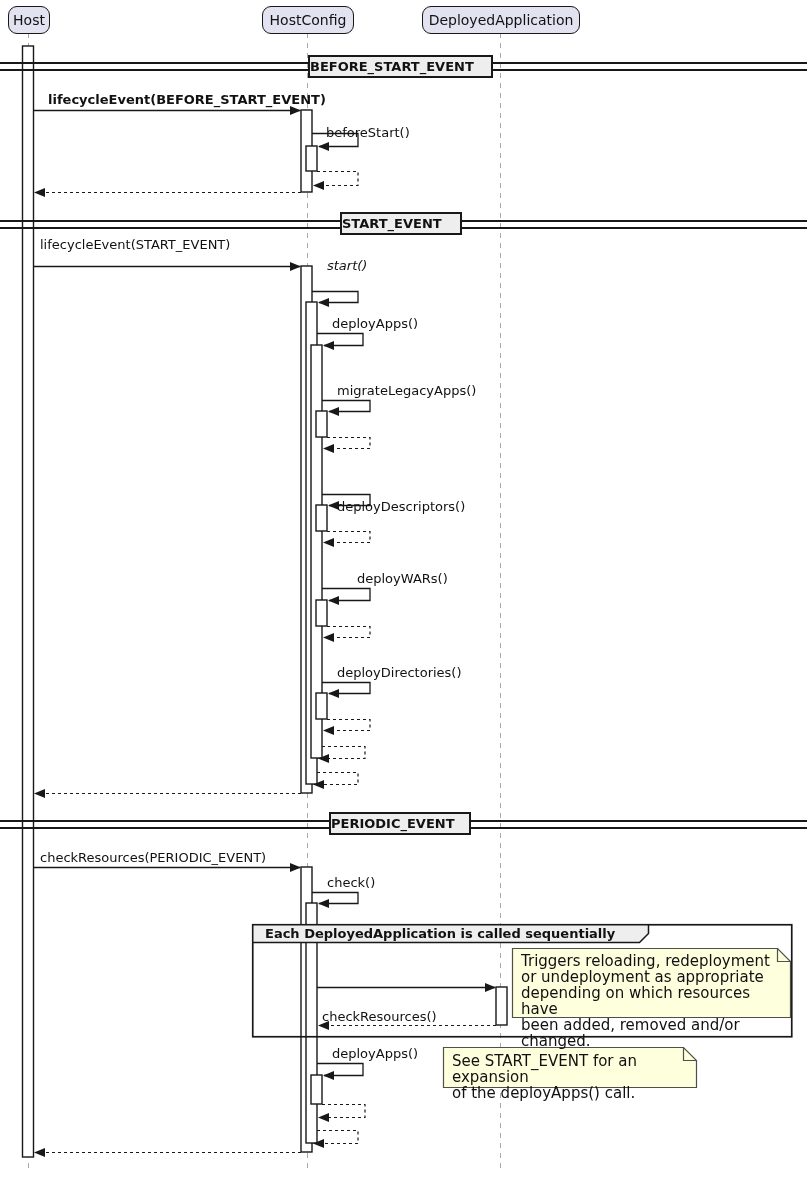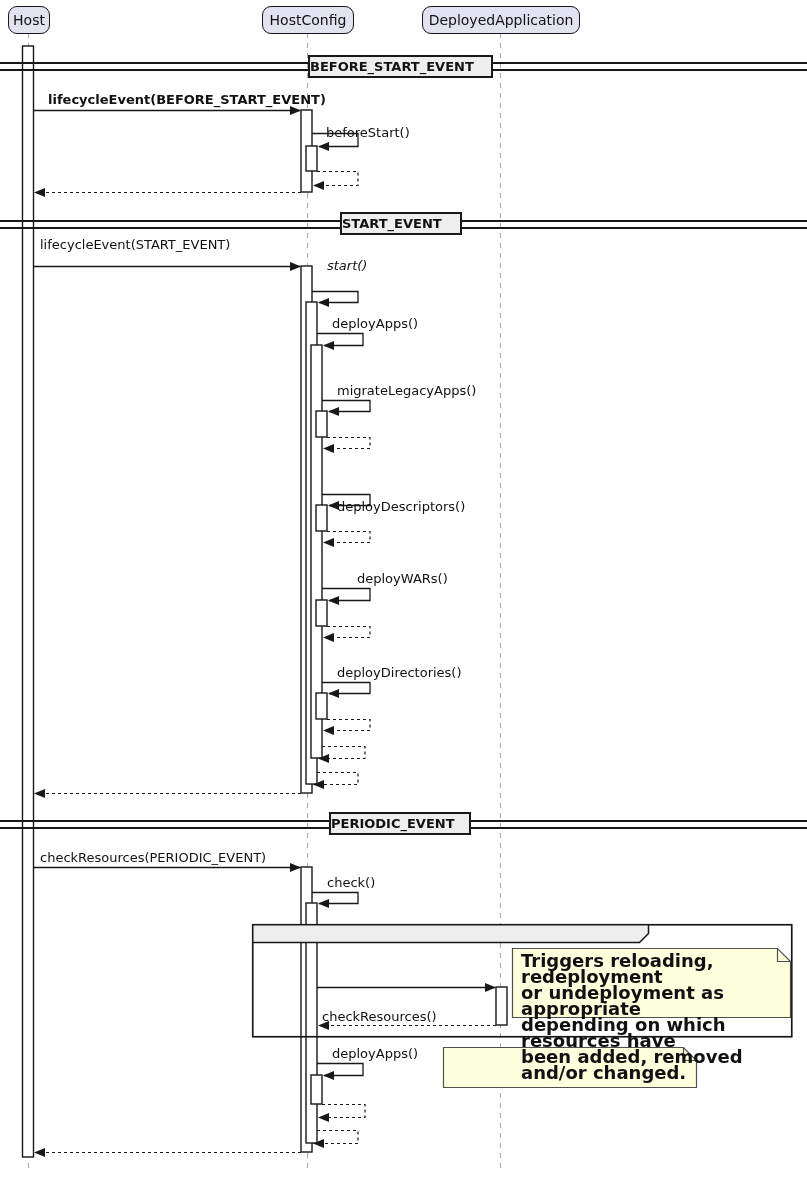--- a/index.html
+++ b/index.html
@@ -14,23 +14,22 @@
     font-size:14px;white-space:nowrap;
   }
   .divider-box{
     position:absolute;height:19px;background:#EEEEEE;border:2px solid #181818;
     display:flex;align-items:center;justify-content:flex-start;
     font-size:13px;font-weight:bold;white-space:nowrap;
   }
   .msg{position:absolute;font-size:13px;white-space:nowrap;}
   .frame-label{position:absolute;font-size:13px;font-weight:bold;white-space:nowrap;}
   .note-text{
-    position:absolute;font-size:18px;line-height:16px;white-space:pre-line;
+    position:absolute;font-size:15px;line-height:16px;white-space:pre-line;
     padding:3px 0 0 9px;
-    font-weight:bold;
   }
 </style>
 </head>
 <body>
 
 <div id="canvas">
 
   <svg id="diagram-svg" width="807" height="1177" viewBox="0 0 807 1177">
     <defs>
       <marker id="ah" markerUnits="userSpaceOnUse" markerWidth="11" markerHeight="9" refX="10" refY="4.5" orient="auto">
@@ -142,19 +141,22 @@
   <div class="msg" style="left:332px;top:316px;">deployApps()</div>
   <div class="msg" style="left:337px;top:383px;">migrateLegacyApps()</div>
   <div class="msg" style="left:337px;top:477px;margin-top:22px;">deployDescriptors()</div>
   <div class="msg" style="left:357px;top:571px;">deployWARs()</div>
   <div class="msg" style="left:337px;top:665px;">deployDirectories()</div>
   <div class="msg" style="left:40px;top:850px;">checkResources(PERIODIC_EVENT)</div>
   <div class="msg" style="left:327px;top:875px;">check()</div>
   <div class="msg" style="left:322px;top:969px;margin-top:40px;">checkResources()</div>
   <div class="msg" style="left:332px;top:1046px;">deployApps()</div>
 
+  <div class="frame-label" style="left:265px;top:926px;">Each DeployedApplication is called sequentially</div>
 
   <div class="note-text" style="left:512px;top:950px;width:270px;height:62px;">Triggers reloading, redeployment
 or undeployment as appropriate
 depending on which resources have
 been added, removed and/or changed.</div>
+  <div class="note-text" style="left:443px;top:1050px;width:245px;height:33px;">See START_EVENT for an expansion
+of the deployApps() call.</div>
 
 </div>
 
 </body></html>

